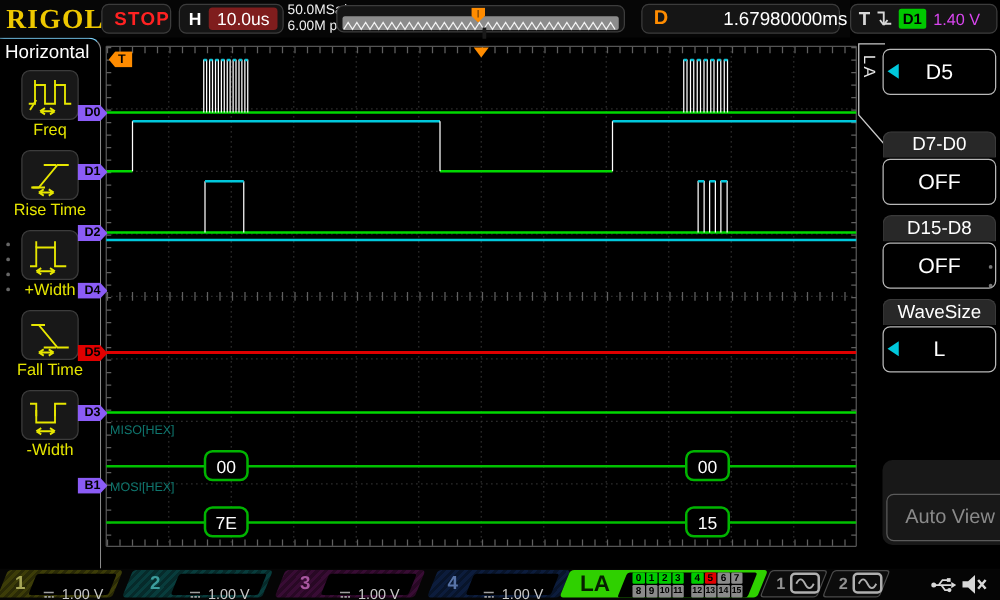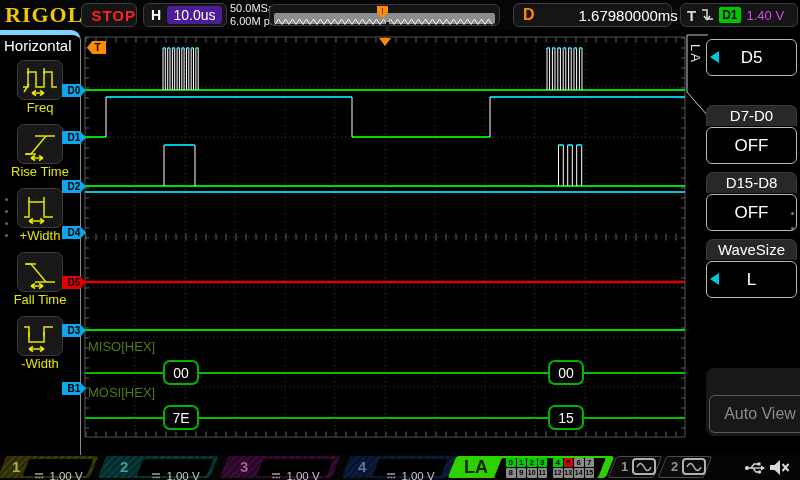--- a/index.html
+++ b/index.html
@@ -8,59 +8,59 @@
   
   .topbar{position:absolute;left:0;top:0;width:680px;height:30px;background:#060606;text-decoration:underline;}
   .chip{position:absolute;background:#151515;border:1px solid #3c3c3c;border-radius:6px;
         display:flex;align-items:center;box-sizing:border-box;}
   .logo{position:absolute;left:5px;top:2px;font-family:"Liberation Serif",serif;
         font-weight:bold;font-size:22px;color:#eec800;letter-spacing:1px;}
   .stop-chip{left:81px;top:3px;width:56px;height:24px;justify-content:flex-end;}
   .stop-chip span{color:#ff2222;font-weight:bold;font-size:15px;letter-spacing:1px;}
   .h-chip{left:143px;top:3px;width:84px;height:24px;}
   .h-chip .hlab{color:#fff;font-weight:bold;font-size:14px;margin-left:7px;}
-  .h-chip .hval{flex:1;margin:0 4px 0 6px;height:18px;background:#4c1d95;border-radius:3px;
+  .h-chip .hval{flex:1;margin:0 4px 0 6px;height:18px;background:#7f1d1d;border-radius:3px;
         color:#fff;font-size:14px;display:flex;align-items:center;justify-content:center;}
   .sample{position:absolute;left:230px;top:2px;color:#f0f0f0;font-size:11px;line-height:13px;}
   .pos-bar{left:269px;top:4px;width:231px;height:22px;}
   .pos-track{position:absolute;left:4px;right:4px;top:8px;height:11px;background:#8c8c8c;border-radius:2px;}
   .pos-notch{position:absolute;left:112px;top:9px;width:3px;height:9px;background:#1a1a1a;}
   .pos-marker{position:absolute;left:107px;top:1px;width:11px;height:12px;background:#ff8c00;
         clip-path:polygon(0 0,100% 0,100% 55%,50% 100%,0 55%);}
   .pos-marker i{position:absolute;left:5px;top:2px;width:1px;height:6px;background:#7a4000;}
   .d-chip{left:513px;top:3px;width:159px;height:24px;}
   .d-chip .dlab{color:#ff8c00;font-weight:bold;font-size:16px;margin-left:9px;}
   .d-chip .dval{flex:1;color:#fff;font-size:15px;text-align:center;padding-left:44px;}
   .t-chip{left:680px;top:3px;width:118px;height:24px;}
   .t-chip .tlab{color:#d8d8d8;font-weight:bold;font-size:15px;margin-left:6px;}
   .t-chip .slope{margin-left:4px;}
   .t-chip .tsrc{background:#00c800;color:#000;font-weight:bold;font-size:12px;
         padding:1px 3px;border-radius:2px;margin-left:4px;}
   .t-chip .tlev{color:#d946ef;font-size:13px;margin-left:6px;}
   
   .left-menu{position:absolute;left:0;top:30px;width:81px;height:425px;background:#000;
-        border-top:5px solid #7dd3fc;border-right:1px solid #8a8a8a;border-top-right-radius:10px;box-sizing:border-box;}
+        border-top:1px solid #7dd3fc;border-right:1px solid #8a8a8a;border-top-right-radius:10px;box-sizing:border-box;}
   .lm-title{color:#fff;font-size:15px;padding:2px 0 0 4px;}
   .lm-items{display:flex;flex-direction:column;align-items:center;margin-top:6px;gap:9px;}
   .lm-item{display:flex;flex-direction:column;align-items:center;}
   .lm-icon{width:46px;height:40px;background:#181818;border:1px solid #3c3c3c;border-radius:7px;
         display:flex;align-items:center;justify-content:center;box-sizing:border-box;}
   .lm-label{color:#e6e600;font-size:13px;line-height:15px;white-space:nowrap;}
   .lm-dots{position:absolute;left:5px;top:163px;}
   .lm-dots div{width:3px;height:3px;border-radius:50%;background:#666;margin-bottom:9px;}
   
   .scope{position:absolute;left:60px;top:30px;width:640px;height:425px;}
   .tag{position:absolute;left:2px;width:24px;height:13px;color:#000;font-size:10px;font-weight:bold;
         text-align:center;line-height:13px;clip-path:polygon(0 0,75% 0,100% 50%,75% 100%,0 100%);
-        background:#0ea5e9;}
+        background:#8b5cf6;}
   .tag.red{background:#e00000;}
   .trig-flag{position:absolute;left:27px;top:11px;width:19px;height:13px;background:#ff8c00;
         clip-path:polygon(0 50%,28% 0,100% 0,100% 100%,28% 100%);color:#000;font-size:10px;
         font-weight:bold;text-align:center;line-height:13px;padding-left:2px;box-sizing:border-box;}
-  .busname{position:absolute;left:28px;color:#4d7c0f;font-size:13px;}
+  .busname{position:absolute;left:28px;color:#0f766e;font-size:10px;}
   .busbox{position:absolute;width:36px;height:25px;background:#000;border:2px solid #00b400;
         border-radius:7px;color:#fff;font-size:14px;display:flex;align-items:center;
         justify-content:center;box-sizing:border-box;}
   
   .la-tab-text{position:absolute;left:688px;top:44px;color:#e8e8e8;font-size:13px;
         writing-mode:vertical-rl;letter-spacing:2px;}
   .rm-group{position:absolute;left:706px;width:91px;}
   .rm-head{background:#282828;border:1px solid #3a3a3a;border-bottom:none;border-radius:7px 7px 0 0;
         color:#fff;font-size:15px;text-align:center;height:20px;line-height:20px;}
   .rm-val{position:relative;background:#000;border:1px solid #b8b8b8;border-radius:6px;height:37px;

